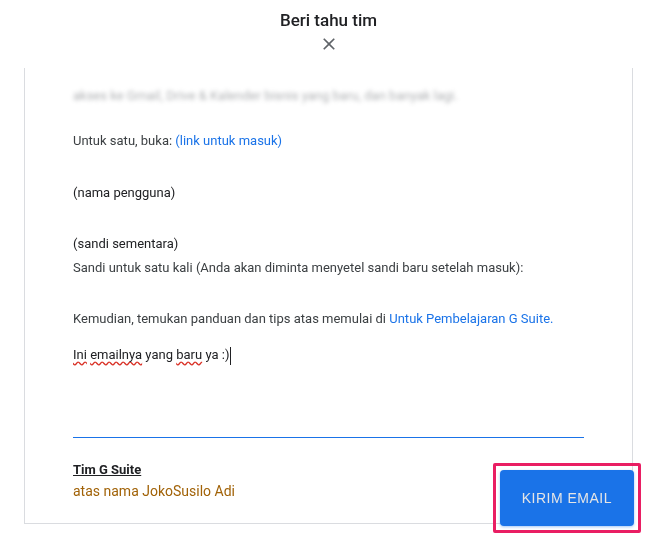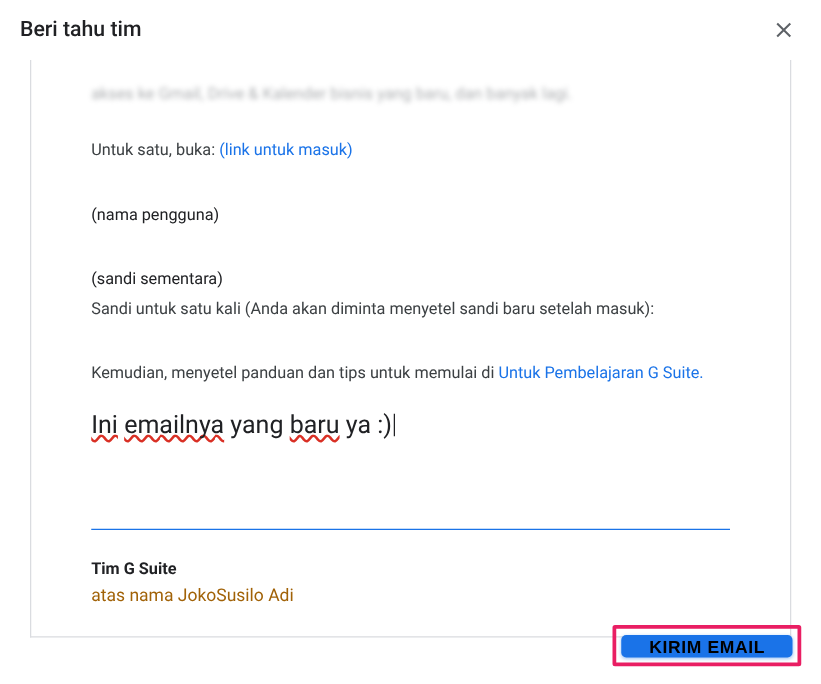--- a/index.html
+++ b/index.html
@@ -12,20 +12,21 @@
       background: #fff;
       width: 657px;
       height: 547px;
       position: relative;
     }
     .header {
       display: flex;
       justify-content: space-between;
       align-items: center;
       padding: 10px 16px;
+      flex-direction: column;
     }
     .title {
       font-size: 17px;
       font-weight: 500;
       color: #202124;
     }
     .close-btn {
       background: none;
       border: none;
       cursor: pointer;
@@ -59,21 +60,21 @@
     }
     .link {
       color: #1a73e8;
       cursor: pointer;
     }
     .bold {
       font-weight: normal;
       color: #202124;
     }
     .editable-line {
-      font-size: 20px;
+      font-size: 13px;
       color: #202124;
       margin-top: 14px;
       position: relative;
       display: inline-block;
     }
     .spellwave {
       text-decoration: underline wavy #d93025;
       text-decoration-skip-ink: none;
       text-underline-offset: 2px;
     }
@@ -89,40 +90,41 @@
       border: none;
       border-top: 1px solid #1a73e8;
       margin-top: 72px;
       margin-bottom: 24px;
     }
     .footer-label {
       font-size: 13px;
       font-weight: bold;
       color: #202124;
       margin-bottom: 6px;
+      text-decoration: underline;
     }
     .footer-sub {
       font-size: 14px;
       color: #a16207;
     }
     .button-area {
       position: absolute;
       right: 16px;
       bottom: 14px;
       padding: 4px;
       border: 3px solid #e91e63;
       border-radius: 2px;
     }
     .send-btn {
       background: #1a73e8;
-      color: #000000;
+      color: #e5e5e5;
       border: none;
-      padding: 1px 22px;
+      padding: 20px 22px;
       font-size: 14px;
-      font-weight: 700;
+      font-weight: 400;
       letter-spacing: 0.5px;
       border-radius: 4px;
       cursor: pointer;
       box-shadow: 0 1px 3px rgba(26,115,232,0.4);
     }
   </style>
 </head>
 <body>
 
 <div class="header">
@@ -146,21 +148,21 @@
   <div class="line bold">(nama pengguna)</div>
 
   <div class="spacer"></div>
 
   <div class="line bold">(sandi sementara)</div>
   <div class="line">Sandi untuk satu kali (Anda akan diminta menyetel sandi baru setelah masuk):</div>
 
   <div class="spacer"></div>
 
   <div class="line">
-    <span>Kemudian, menyetel panduan dan tips untuk memulai di </span><span class="link">Untuk Pembelajaran G Suite.</span>
+    <span>Kemudian, temukan panduan dan tips atas memulai di </span><span class="link">Untuk Pembelajaran G Suite.</span>
   </div>
 
   <div class="editable-line">
     <span class="spellwave">Ini</span>
     <span class="spellwave">emailnya</span>
     <span>yang</span>
     <span class="spellwave">baru</span>
     <span>ya :)</span><span class="cursor"></span>
   </div>
 

